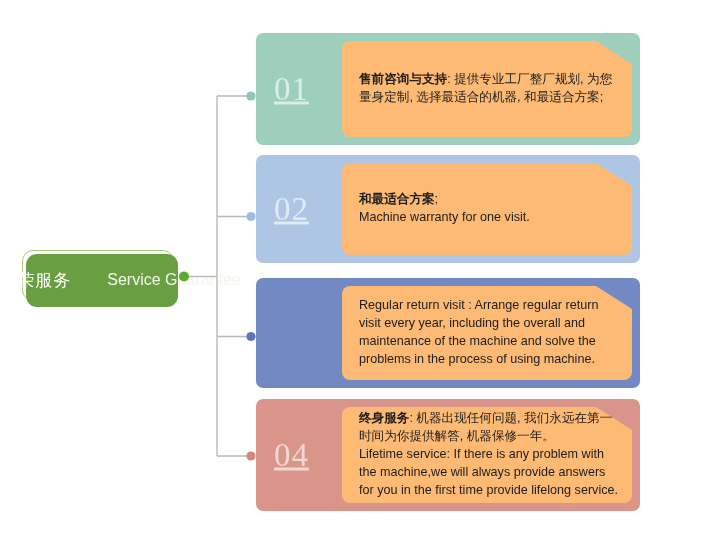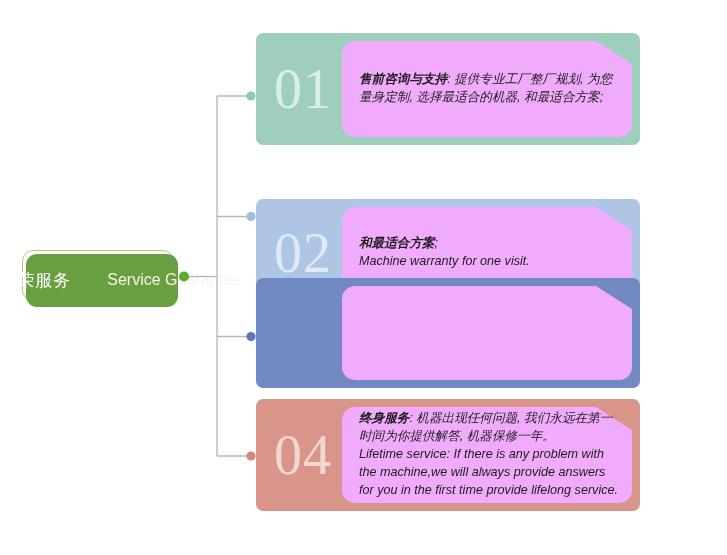--- a/index.html
+++ b/index.html
@@ -82,35 +82,35 @@
     left: 256px;
     width: 384px;
     border-radius: 7px;
   }
   .card .num {
     position: absolute;
     left: 18px;
     top: 50%;
     transform: translateY(-50%);
     font-family: "Liberation Serif", "DejaVu Serif", serif;
-    font-size: 56px;
+    font-size: 33px;
     color: rgba(255,255,255,0.62);
     line-height: 1;
     letter-spacing: 1px;
     user-select: none;
+    text-decoration: underline;
   }
   .panel {
     position: absolute;
     left: 86px;
     top: 8px;
     right: 8px;
     bottom: 8px;
-    background: #f0abfc;
-    border-radius: 13px;
-    font-style: italic;
+    background: #fdba74;
+    border-radius: 8px;
   }
   .panel-text {
     position: absolute;
     left: 17px;
     right: 14px;
     top: 50%;
     transform: translateY(-50%);
     font-size: 12.6px;
     line-height: 1.42;
     color: #1c1c1c;
@@ -138,21 +138,21 @@
     width: 0;
     height: 0;
     border-style: solid;
     border-width: 0 36px 23px 0;
   }
 
   
   #card-1 { top: 33px; height: 112px; background: #9ecfbd; }
   #card-1 .notch i { border-color: transparent #9ecfbd transparent transparent; }
   
-  #card-2 { top: 155px; height: 108px; background: #aec6e3; margin-top: 44px; }
+  #card-2 { top: 155px; height: 108px; background: #aec6e3; }
   #card-2 .notch i { border-color: transparent #aec6e3 transparent transparent; }
   
   #card-3 { top: 278px; height: 110px; background: #7289c4; }
   #card-3 .notch i { border-color: transparent #7289c4 transparent transparent; }
   
   #card-4 { top: 399px; height: 112px; background: #d99589; }
   #card-4 .notch i { border-color: transparent #d99589 transparent transparent; }
 </style>
 </head>
 <body>
@@ -213,20 +213,21 @@
       </div>
     </div>
   </div>
 
   <div class="card" id="card-3">
     <div class="panel">
       <div class="notch">
           <i></i>
         </div>
       <div class="panel-text">
+        <span class="en">Regular return visit : Arrange regular return visit every year, including the overall and maintenance of the machine and solve the problems in the process of using machine.</span>
       </div>
     </div>
   </div>
 
   <div class="card" id="card-4">
     <span class="num">04</span>
     <div class="panel">
       <div class="notch">
           <i></i>
         </div>

